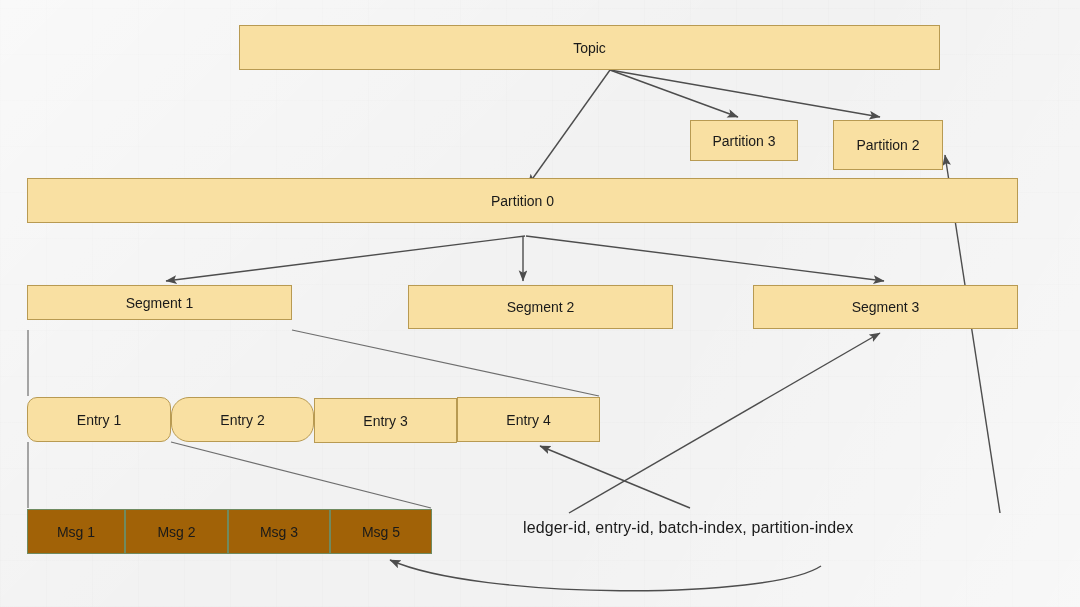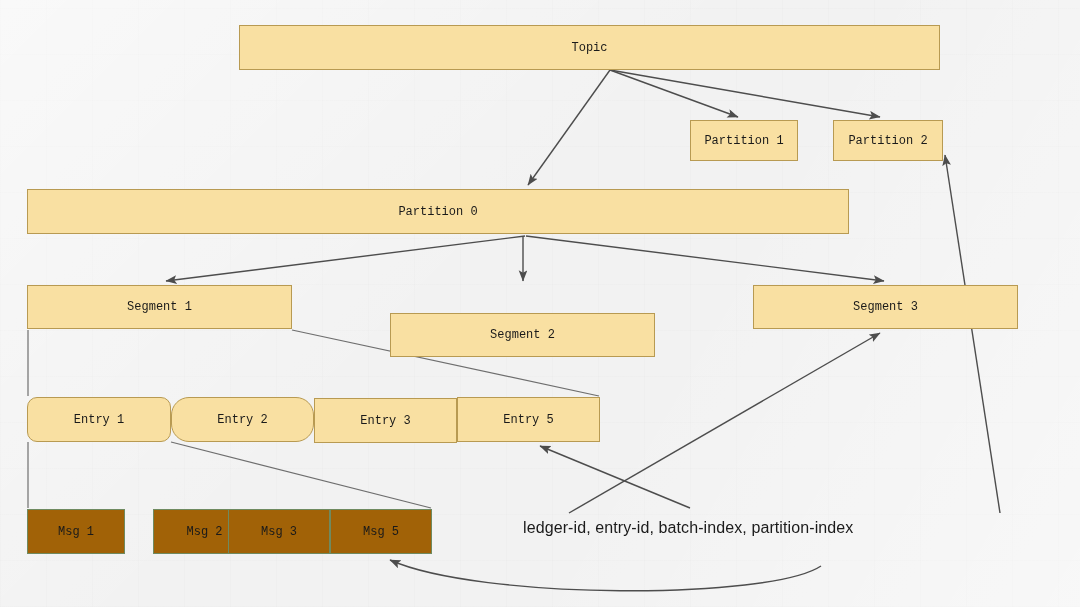--- a/index.html
+++ b/index.html
@@ -39,25 +39,24 @@
   }
   .node {
     position: absolute;
     box-sizing: border-box;
     display: flex;
     align-items: center;
     justify-content: center;
     border: 1px solid #b89a52;
     background: #f9e0a2;
     color: #1a1a1a;
-    font-size: 12px;
+    font-size: 14px;
     line-height: 1;
     z-index: 2;
     white-space: nowrap;
-    font-family: Liberation Mono, monospace;
   }
   .node.msg {
     background: #a16207;
     border: 1px solid #6f8a60;
   }
   .annotation {
     position: absolute;
     z-index: 3;
     color: #1b1b1b;
     font-size: 16px;
@@ -119,60 +118,60 @@
     <g>
       <path d="M821,566 C770,600 480,600 390,560" stroke="#4d4d4d" stroke-width="1.4" fill="none" marker-end="url(#arrowhead)"></path>
     </g>
   </svg>
 
   <div class="node" style="left:239px;top:25px;width:701px;height:45px;">
     <span>Topic</span>
   </div>
 
   <div class="node" style="left:690px;top:120px;width:108px;height:41px;">
-    <span>Partition 1</span>
+    <span>Partition 3</span>
   </div>
 
-  <div class="node" style="left:833px;top:120px;width:110px;height:41px;justify-content:center;">
+  <div class="node" style="left:833px;top:120px;width:110px;height:50px;justify-content:center;">
     <span>Partition 2</span>
   </div>
 
-  <div class="node" style="left:27px;top:189px;width:822px;height:45px;justify-content:center;">
+  <div class="node" style="left:27px;top:178px;width:991px;height:45px;justify-content:center;">
     <span>Partition 0</span>
   </div>
 
-  <div class="node" style="left:27px;top:285px;width:265px;height:44px;">
+  <div class="node" style="left:27px;top:285px;width:265px;height:35px;">
     <span>Segment 1</span>
   </div>
 
-  <div class="node" style="left:390px;top:285px;width:265px;height:44px;margin-top:28px;">
+  <div class="node" style="left:408px;top:285px;width:265px;height:44px;">
     <span>Segment 2</span>
   </div>
 
   <div class="node" style="left:753px;top:285px;width:265px;height:44px;">
     <span>Segment 3</span>
   </div>
 
   <div class="node" style="left:27px;top:397px;width:144px;height:45px;border-radius:10px;">
     <span>Entry 1</span>
   </div>
   <div class="node" style="left:171px;top:397px;width:143px;height:45px;border-radius:18px;">
     <span>Entry 2</span>
   </div>
   <div class="node" style="left:314px;top:398px;width:143px;height:45px;">
     <span>Entry 3</span>
   </div>
   <div class="node" style="left:457px;top:397px;width:143px;height:45px;">
-    <span>Entry 5</span>
+    <span>Entry 4</span>
   </div>
 
   <div class="node msg" style="left:27px;top:509px;width:98px;height:45px;">
     <span>Msg 1</span>
   </div>
-  <div class="node msg" style="left:125px;top:509px;width:103px;height:45px;margin-left:28px;">
+  <div class="node msg" style="left:125px;top:509px;width:103px;height:45px;">
     <span>Msg 2</span>
   </div>
   <div class="node msg" style="left:228px;top:509px;width:102px;height:45px;">
     <span>Msg 3</span>
   </div>
   <div class="node msg" style="left:330px;top:509px;width:102px;height:45px;">
     <span>Msg 5</span>
   </div>
 
   <div class="annotation" style="left:523px;top:519px;">

